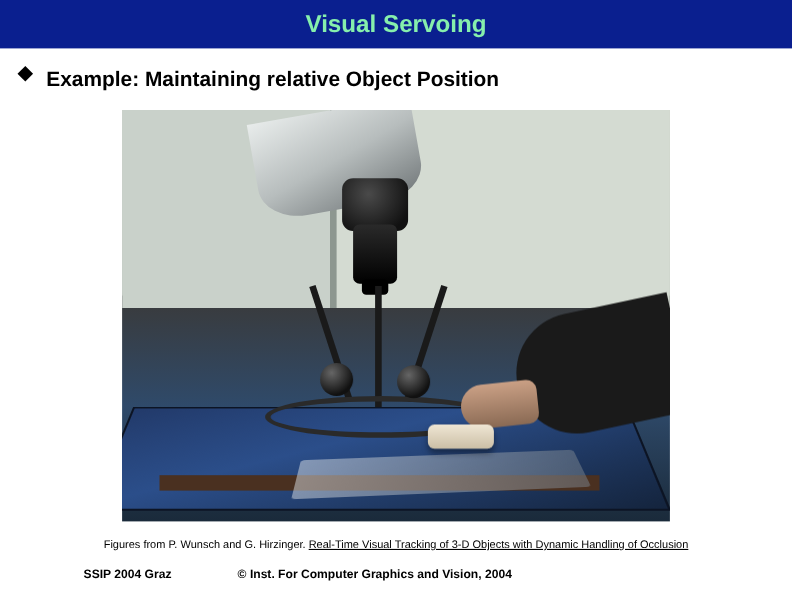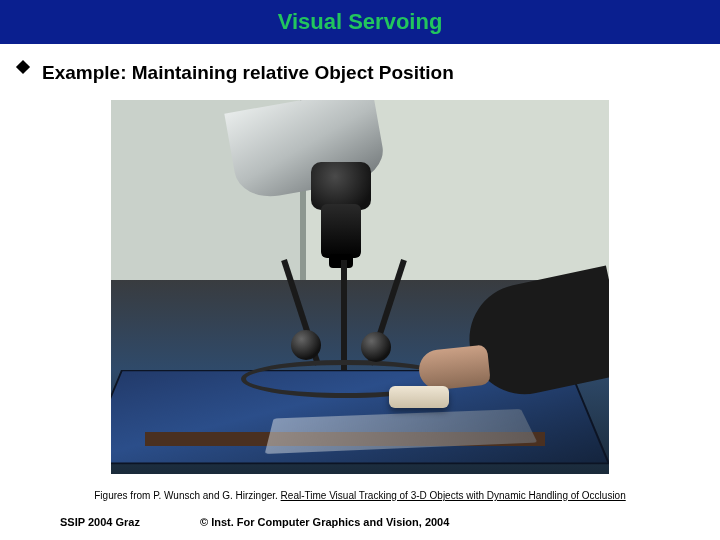--- a/index.html
+++ b/index.html
@@ -12,21 +12,21 @@
   }
   .title-bar {
     width: 100%;
     height: 44px;
     background: #0a1f8f;
     display: flex;
     align-items: center;
     justify-content: center;
   }
   .title-bar h1 {
-    color: #22c55e;
+    color: #86efac;
     font-size: 22px;
     font-weight: bold;
   }
   .bullet-row {
     display: flex;
     margin: 18px 0 0 18px;
   }
   .bullet-diamond {
     width: 10px;
     height: 10px;
@@ -150,21 +150,21 @@
     left: 0; right: 0;
     top: 490px;
     text-align: center;
     font-size: 10px;
     color: #000;
   }
   .caption .plain { }
   .caption .linked { text-decoration: underline; color: #000; }
   .footer {
     position:absolute;
-    left:0; right:0; bottom:12px;
+    left:16px; right:0; bottom:12px;
     display:flex;
     font-size:11px;
     color:#000;
     font-weight: bold;
   }
   .footer .left { margin-left: 60px; width: 140px; }
   .footer .right { margin-left: 0; }
 </style>
 </head>
 <body>

